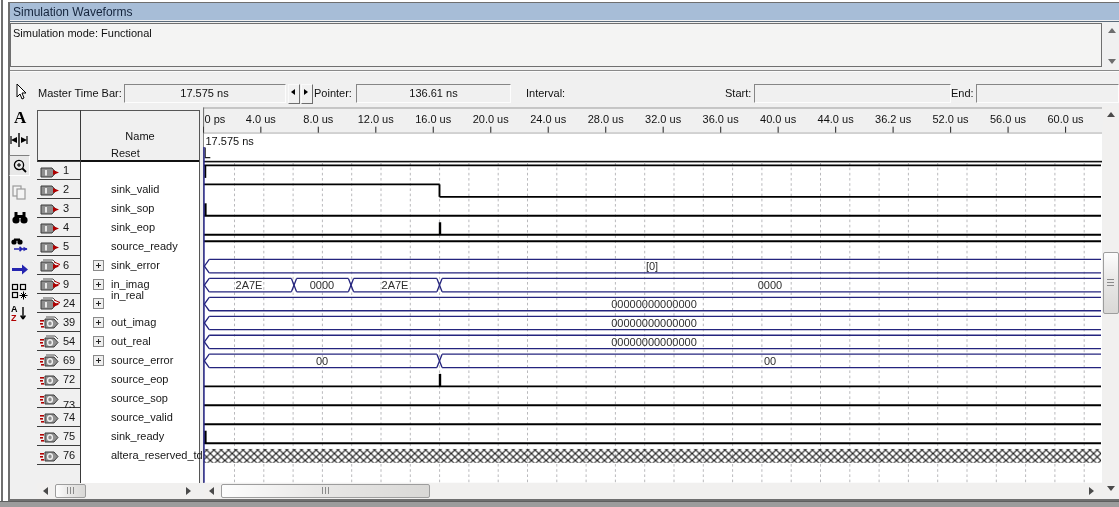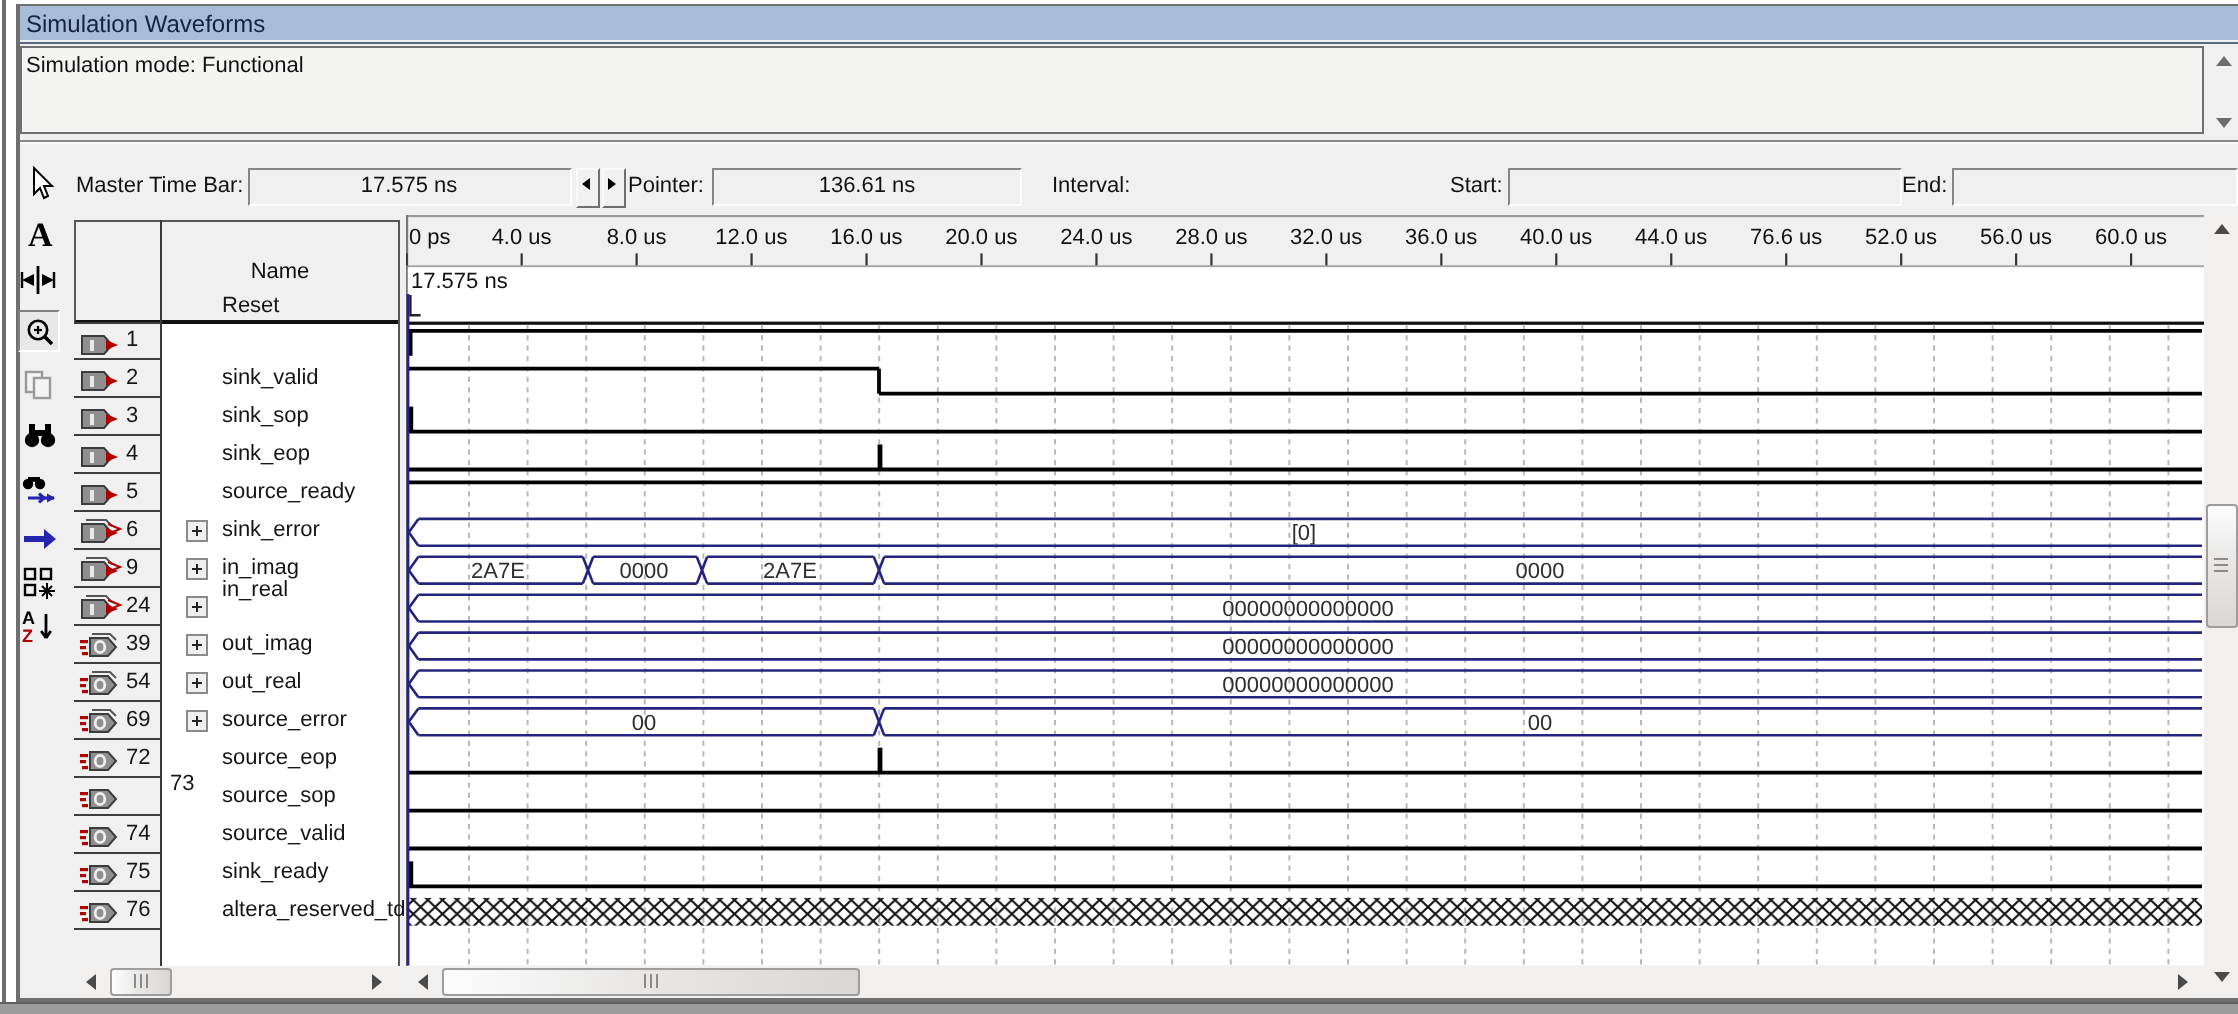--- a/index.html
+++ b/index.html
@@ -253,21 +253,21 @@
       <div class="nnum" style="top:372.75px;">72</div>
       <div class="nname" style="top:372.75px;">source_eop</div>
       <div class="ncell" style="top:388.90px;height:18.95px;"></div>
       <svg class="abs" style="left:40.0px;top:391.9px;" width="22" height="13" viewBox="0 0 22 13">
         <rect x="0" y="4" width="4" height="1.6" fill="#b00000"></rect>
         <rect x="0" y="7" width="3" height="1.6" fill="#b00000"></rect>
         <rect x="1" y="10" width="3" height="1.6" fill="#b00000"></rect>
         <path d="M5,3 L14,3 L18,7.5 L14,12 L5,12 Z" fill="#8f8f8f" stroke="#3c3c3c" stroke-width="1"></path>
         <ellipse cx="10" cy="7.5" rx="2.4" ry="2.8" fill="none" stroke="#efefef" stroke-width="1.4"></ellipse>
       </svg>
-      <div class="nnum" style="top:386px;margin-left:22px;">73</div>
+      <div class="nnum" style="top:399px;">73</div>
       <div class="nname" style="top:391.70px;">source_sop</div>
       <div class="ncell" style="top:407.85px;height:18.95px;"></div>
       <svg class="abs" style="left:40.0px;top:410.8px;" width="22" height="13" viewBox="0 0 22 13">
         <rect x="0" y="4" width="4" height="1.6" fill="#b00000"></rect>
         <rect x="0" y="7" width="3" height="1.6" fill="#b00000"></rect>
         <rect x="1" y="10" width="3" height="1.6" fill="#b00000"></rect>
         <path d="M5,3 L14,3 L18,7.5 L14,12 L5,12 Z" fill="#8f8f8f" stroke="#3c3c3c" stroke-width="1"></path>
         <ellipse cx="10" cy="7.5" rx="2.4" ry="2.8" fill="none" stroke="#efefef" stroke-width="1.4"></ellipse>
       </svg>
       <div class="nnum" style="top:410.65px;">74</div>
@@ -426,21 +426,21 @@
       <div class="rlab" style="left:318.3px;top:112.5px;">8.0 us</div>
       <div class="rlab" style="left:375.7px;top:112.5px;">12.0 us</div>
       <div class="rlab" style="left:433.2px;top:112.5px;">16.0 us</div>
       <div class="rlab" style="left:490.7px;top:112.5px;">20.0 us</div>
       <div class="rlab" style="left:548.2px;top:112.5px;">24.0 us</div>
       <div class="rlab" style="left:605.7px;top:112.5px;">28.0 us</div>
       <div class="rlab" style="left:663.1px;top:112.5px;">32.0 us</div>
       <div class="rlab" style="left:720.6px;top:112.5px;">36.0 us</div>
       <div class="rlab" style="left:778.1px;top:112.5px;">40.0 us</div>
       <div class="rlab" style="left:835.6px;top:112.5px;">44.0 us</div>
-      <div class="rlab" style="left:893.1px;top:112.5px;">76.6 us</div>
+      <div class="rlab" style="left:893.1px;top:112.5px;">36.2 us</div>
       <div class="rlab" style="left:950.5px;top:112.5px;">52.0 us</div>
       <div class="rlab" style="left:1008.0px;top:112.5px;">56.0 us</div>
       <div class="rlab" style="left:1065.5px;top:112.5px;">60.0 us</div>
     </div>
   <div class="lbl" style="left:205.5px;top:134.5px;">17.575 ns</div>
 
   <div class="sb" style="left:37px;top:483px;width:163px;height:15.5px;"></div>
   <div class="tri" style="left:43px;top:487px;border-top:4px solid transparent;border-bottom:4px solid transparent;border-right:5px solid #4a4a4a;"></div>
   <div class="sthumbv" style="left:55px;top:483.5px;width:31px;height:14.5px;"></div>
   <div class="gripv" style="left:67px;top:487px;"></div>

